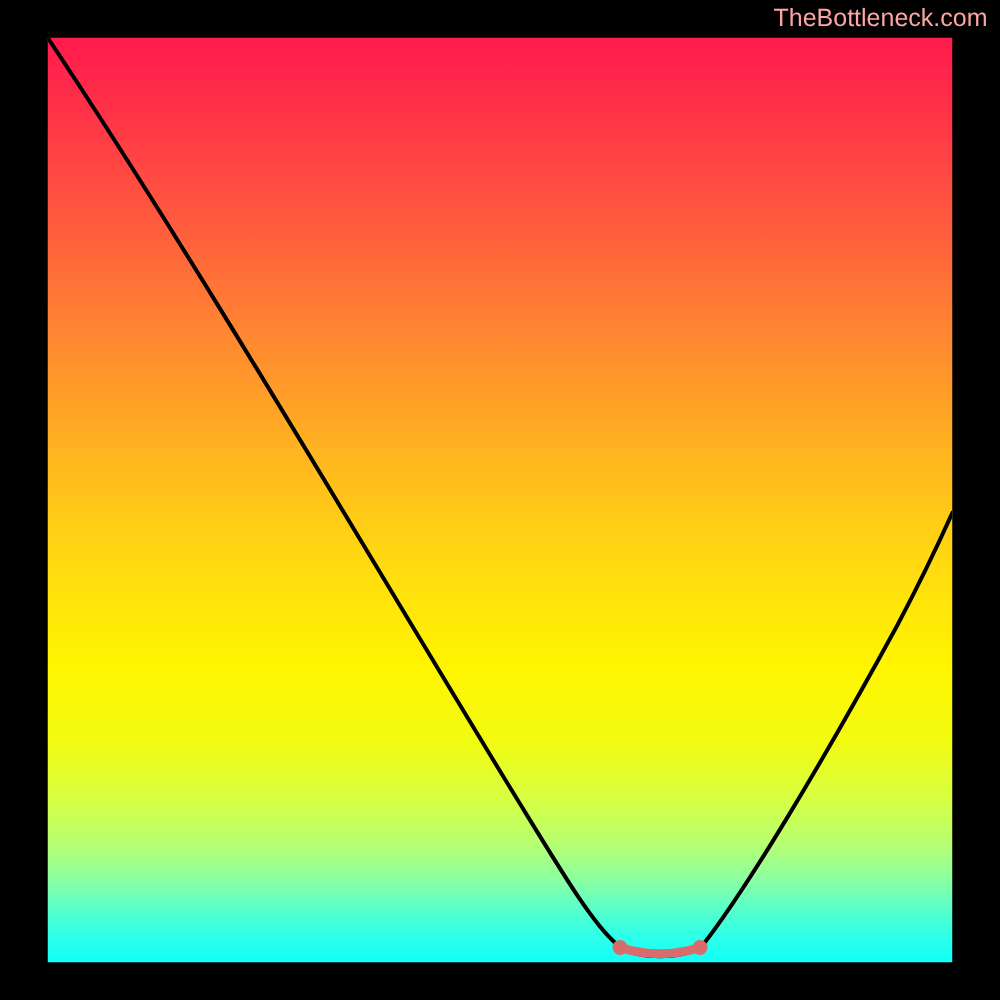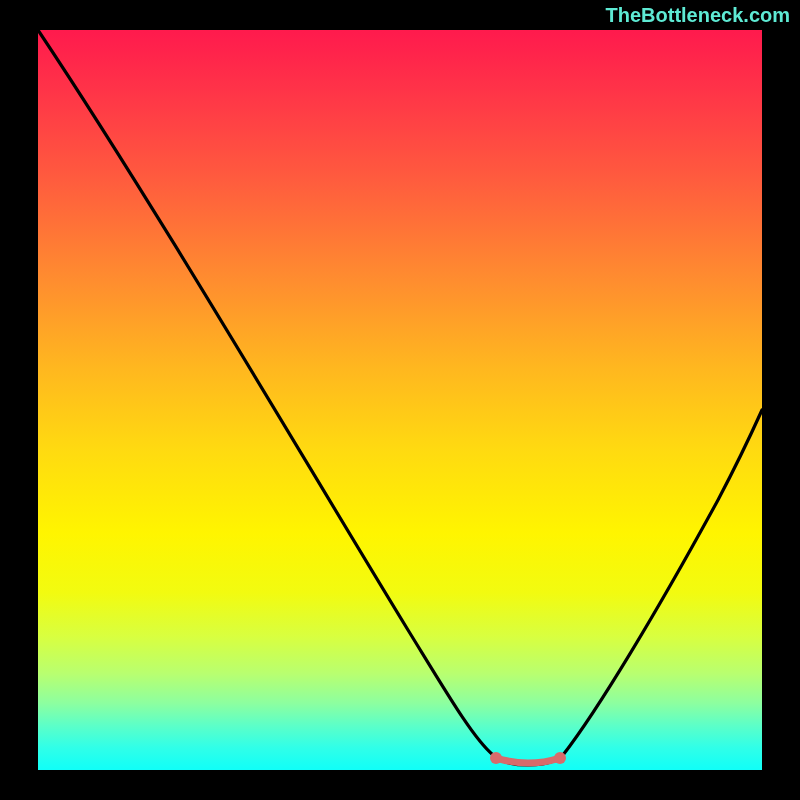--- a/index.html
+++ b/index.html
@@ -14,23 +14,23 @@
   .frame {
     position: relative;
     width: 800px;
     height: 800px;
     background: #000;
   }
   .watermark {
     position: absolute;
     top: 4px;
     right: 10px;
-    color: #5eead4;
+    color: #fca5a5;
     font-size: 20px;
-    font-weight: 700;
+    font-weight: 400;
     z-index: 10;
   }
   .plot-area {
     position: absolute;
     left: 38px;
     top: 30px;
     width: 724px;
     height: 740px;
     overflow: hidden;
   }

